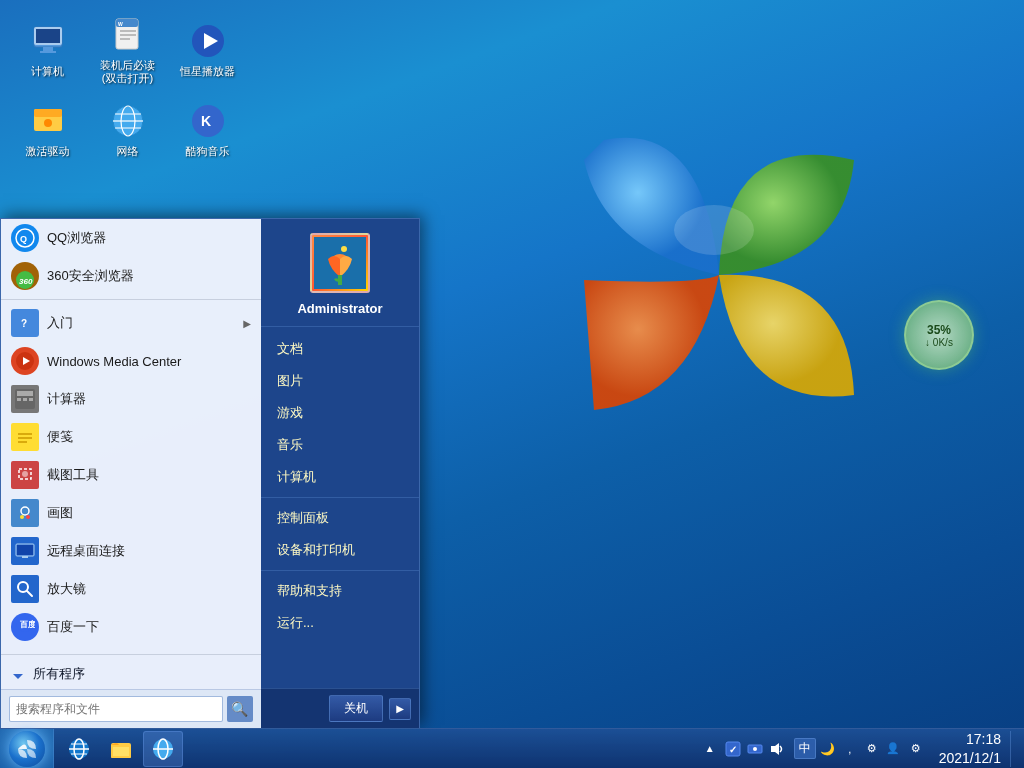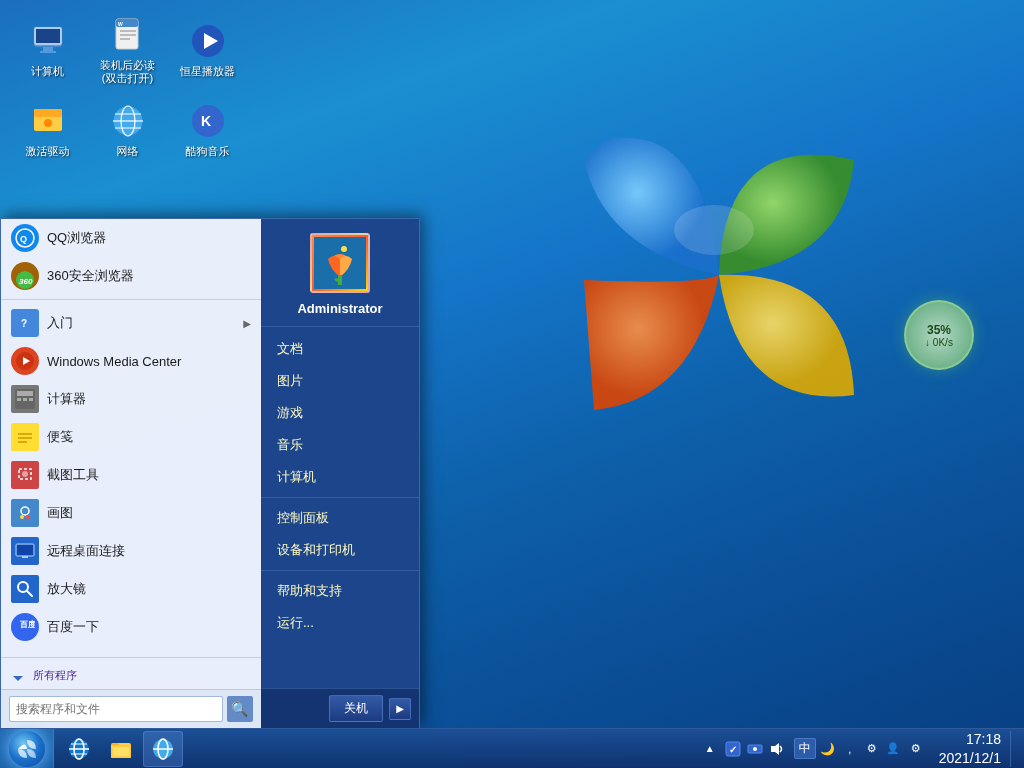--- a/index.html
+++ b/index.html
@@ -669,21 +669,21 @@
           </div>
 
         </div>
 
         <div class="separator-line"></div>
 
         <div class="all-programs-item">
           <svg width="14" height="14" viewBox="0 0 14 14">
               <polygon points="2,7 12,7 7,12" fill="#3366cc"></polygon>
             </svg>
-          <span class="menu-item-text" style="color:#4c1d95;font-size:11px;">所有程序</span>
+          <span class="menu-item-text" style="color:#0f172a;font-size:13px;">所有程序</span>
         </div>
 
         <div class="search-bar">
           <input class="search-input" type="text" placeholder="搜索程序和文件" style="">
           <div class="search-btn">🔍</div>
         </div>
       </div>
 
       <div class="right-panel">
 

